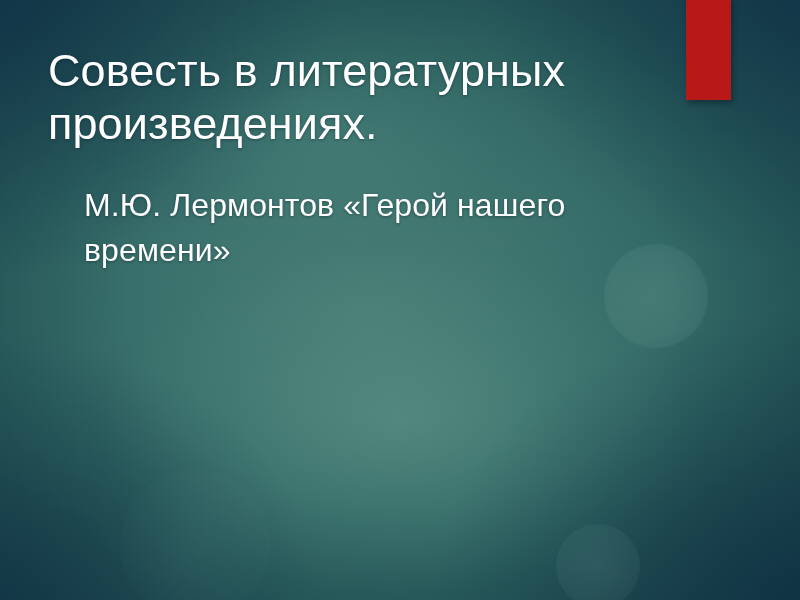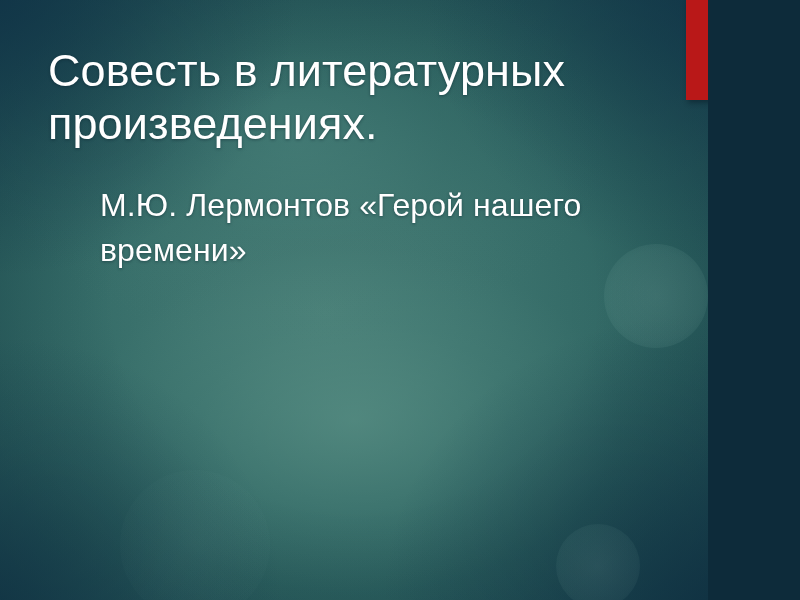--- a/index.html
+++ b/index.html
@@ -4,21 +4,21 @@
 <title>Slide</title>
 <style>
   html, body {
     margin: 0;
     padding: 0;
     background: #0d2b3a;
   }
 
   #slide {
     position: relative;
-    width: 708px;
+    width: 800px;
     height: 600px;
     overflow: hidden;
     font-family: "Liberation Sans", sans-serif;
     background-color: #1d4c56;
     -webkit-font-smoothing: antialiased;
   }
 
   
   .bg-base {
     position: absolute;
@@ -168,21 +168,21 @@
   }
   .body-item {
     color: #ffffff;
     font-size: 32px;
     line-height: 45px;
     font-weight: 300;
     letter-spacing: 0.1px;
     text-shadow: 0 1px 3px rgba(8,30,42,0.45);
     margin-bottom: 4px;
   }
-  .body-item:last-child { margin-bottom: 0; margin-left: 16px; }
+  .body-item:last-child { margin-bottom: 0; }
 </style>
 </head>
 <body>
 
 <div id="slide">
 
   <div class="bg-base"></div>
   <div class="bg-glow-a"></div>
   <div class="bg-glow-b"></div>
   <div class="bg-vignette"></div>

